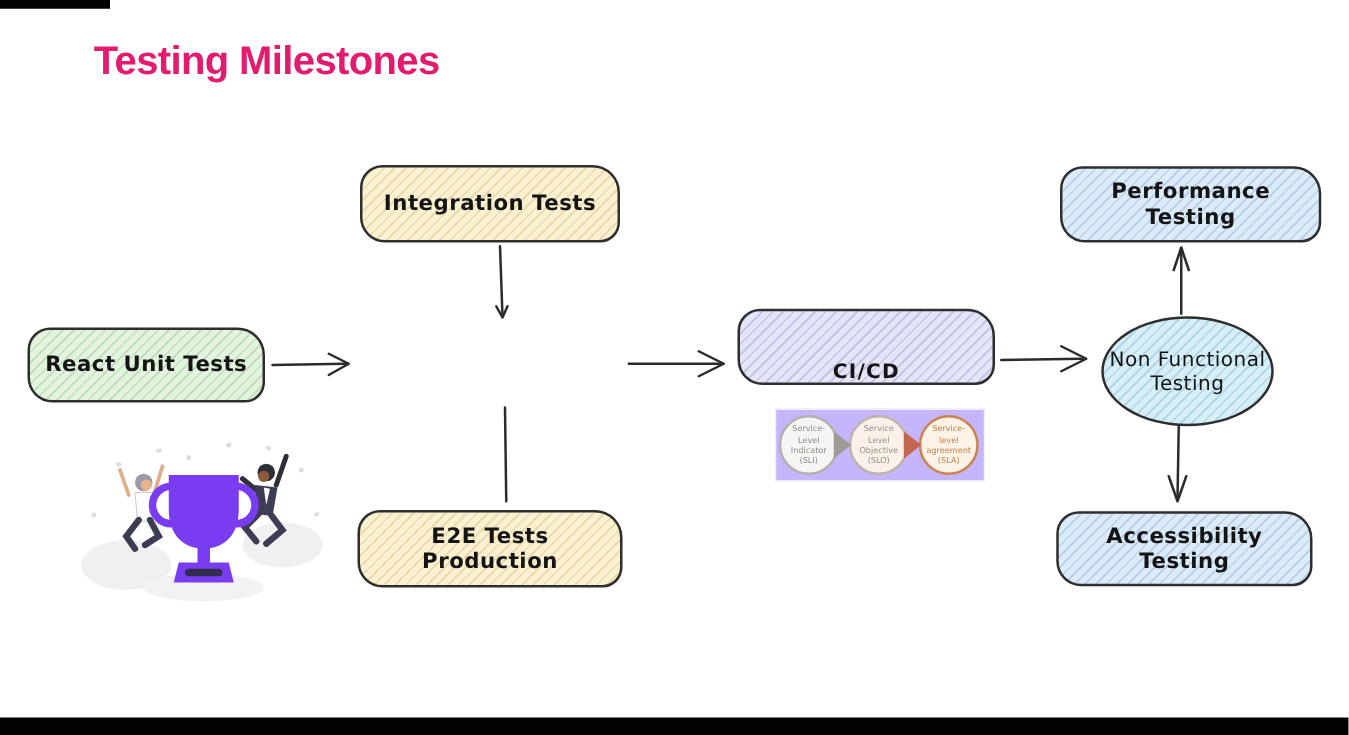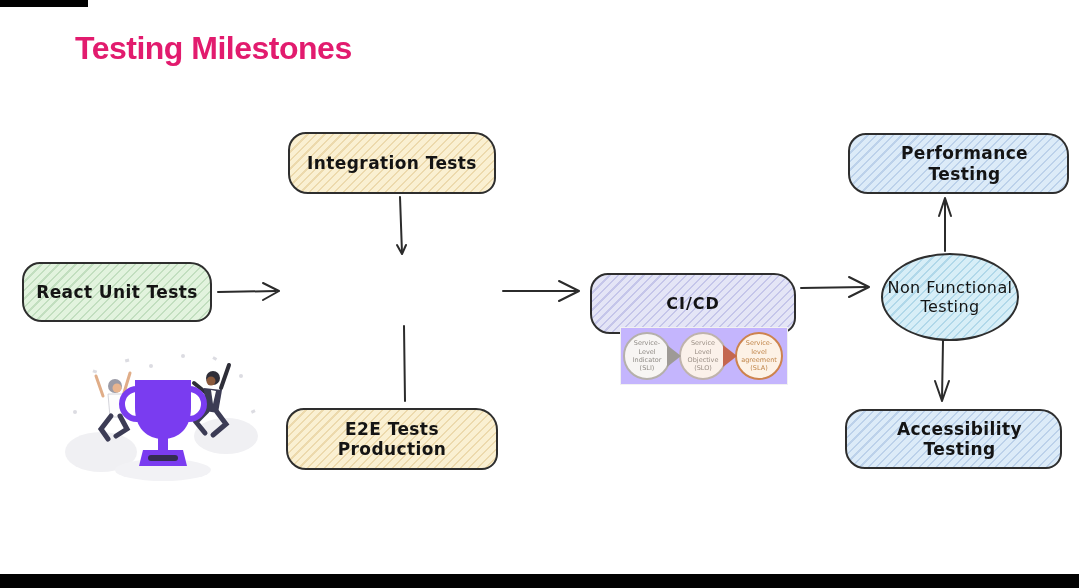--- a/index.html
+++ b/index.html
@@ -15,29 +15,29 @@
   .node{
     position:absolute;border:2.5px solid #2e2e2e;
     display:flex;align-items:center;justify-content:center;
     font-size:17px;color:#141414;letter-spacing:0.4px;text-align:center;
     line-height:1.2;white-space:pre-line;
   }
   .rect{border-radius:18px 22px 16px 20px;font-weight:bold;}
   .wheat{background-color:#faf0d2;background-image:repeating-linear-gradient(135deg,rgba(205,165,85,0.30) 0 1.5px,transparent 1.5px 6px);}
   .green{background-color:#e2f3de;background-image:repeating-linear-gradient(135deg,rgba(120,175,120,0.30) 0 1.5px,transparent 1.5px 6px);}
   .lavender{background-color:#e4e5f6;background-image:repeating-linear-gradient(135deg,rgba(125,125,205,0.30) 0 1.5px,transparent 1.5px 6px);}
-  .blue{background-color:#dcebf8;background-image:repeating-linear-gradient(135deg,rgba(120,155,205,0.32) 0 1.5px,transparent 1.5px 6px);padding-left:12px;}
+  .blue{background-color:#dcebf8;background-image:repeating-linear-gradient(135deg,rgba(120,155,205,0.32) 0 1.5px,transparent 1.5px 6px);}
   .cyan{background-color:#d7eef7;background-image:repeating-linear-gradient(135deg,rgba(95,170,205,0.32) 0 1.5px,transparent 1.5px 6px);}
   .ellipse{border-radius:50%;font-size:16px;}
 
   .n-integration{left:288px;top:132px;width:204px;height:58px;}
   .n-react{left:22px;top:262px;width:186px;height:56px;align-items:center;}
   .n-staging{left:287px;top:263px;width:206px;height:57px;}
   .n-production{left:286px;top:408px;width:208px;height:58px;}
-  .n-cicd{left:590px;top:273px;width:202px;height:57px;font-size:16px;letter-spacing:1px;}
+  .n-cicd{left:590px;top:247px;width:202px;height:57px;font-size:16px;letter-spacing:1px;align-items:flex-end;}
   .n-performance{left:848px;top:133px;width:205px;height:57px;}
   .n-nonfunctional{left:881px;top:253px;width:134px;height:84px;}
   .n-accessibility{left:845px;top:409px;width:201px;height:56px;justify-content:center;}
 
   .arrows{position:absolute;left:0;top:0;width:1079px;height:588px;pointer-events:none;}
 
   .sli-panel{
     position:absolute;left:620px;top:327px;width:166px;height:56px;
     background:#c4b5fd;border:1px solid #f1f1f1;
   }

